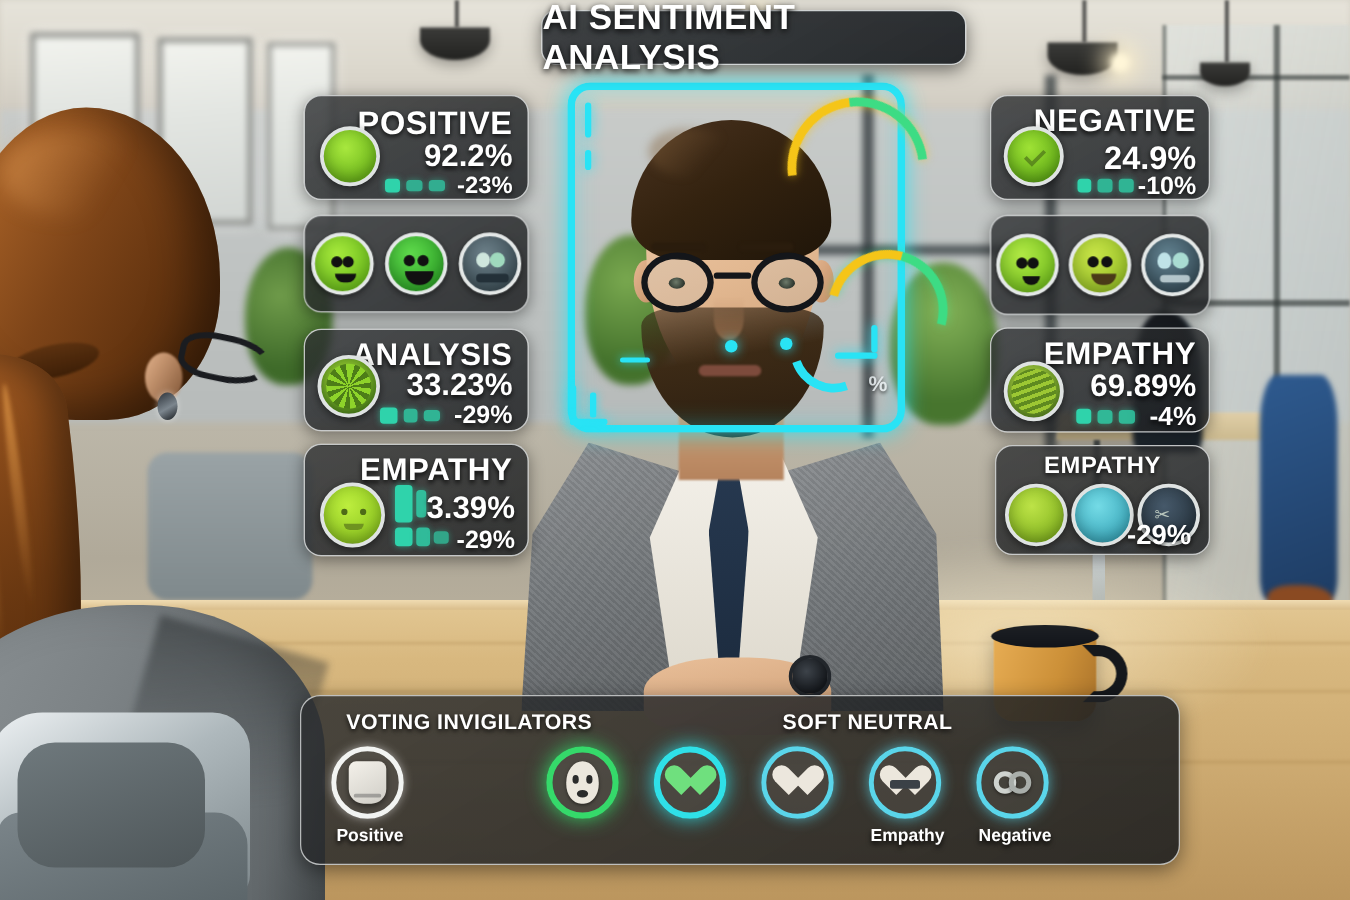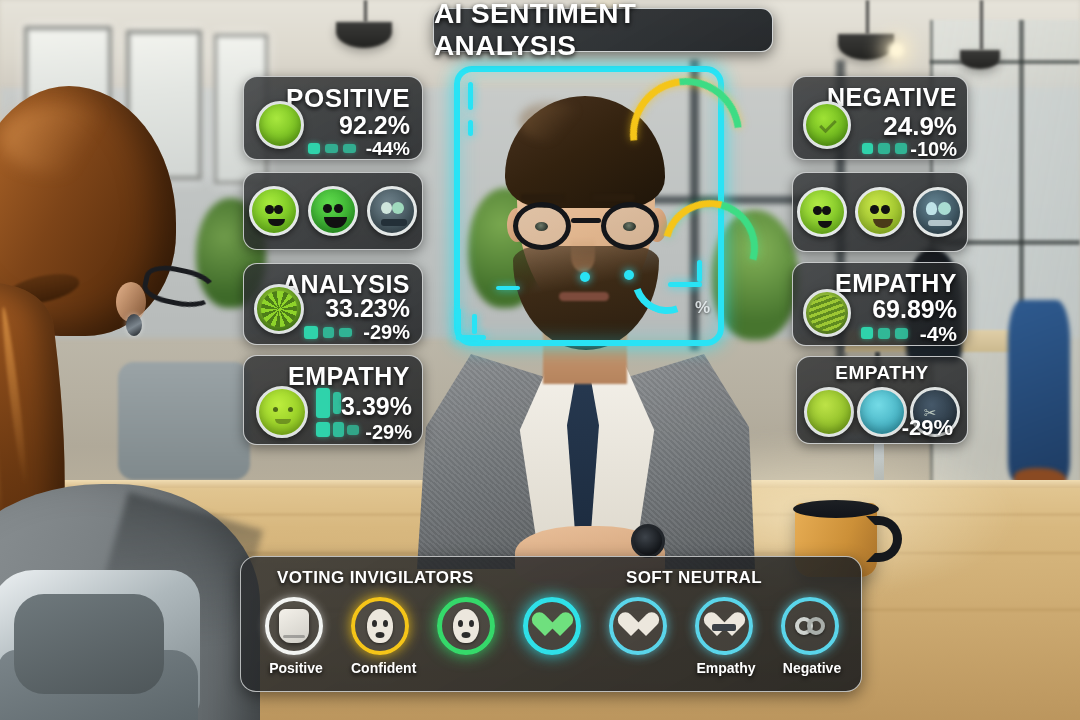--- a/index.html
+++ b/index.html
@@ -327,21 +327,21 @@
   .emoji {
     position:relative; border-radius:50%;
     border:3px solid #e4e8e7;
     box-shadow:0 2px 6px rgba(0,0,0,.5), inset 0 -5px 12px rgba(0,0,0,.22);
   }
   .eye-d { position:absolute; width:9px; height:9px; border-radius:50%; background:#111; }
   .mouth-d { position:absolute; border-radius:0 0 20px 20px; background:#111; }
 
   
   .bottombar {
-    position:absolute; left:240px; top:556px; width:622px; height:136px;
+    position:absolute; left:240px; top:556px; width:704px; height:136px;
     background:linear-gradient(150deg,rgba(44,46,48,.82),rgba(26,28,30,.88));
     border:1.5px solid rgba(232,235,235,.75);
     border-radius:16px;
     box-shadow:0 4px 16px rgba(0,0,0,.45);
   }
   .bb-head {
     position:absolute; color:#fff; font-weight:bold; font-size:17px;
     letter-spacing:.4px; text-shadow:0 2px 4px rgba(0,0,0,.85);
   }
   .bb-item { position:absolute; width:62px; text-align:center; }
@@ -546,21 +546,21 @@
 
 <div class="panel" style="left:243px;top:76px;width:180px;height:84px;">
   <div class="panel-title" style="position:absolute;right:12px;top:8px;font-size:26px;">POSITIVE</div>
   <div class="orb" style="left:12px;top:24px;width:48px;height:48px;background:radial-gradient(circle at 42% 34%,#a8e83e,#6fb81c 72%);"></div>
   <div class="panel-value" style="position:absolute;right:12px;top:36px;font-size:25px;">92.2%</div>
   <div class="segbar" style="right:66px;top:66px;">
     <span style="width:12px;height:11px;"></span>
     <span style="width:13px;height:9px;opacity:.75;"></span>
     <span style="width:13px;height:9px;opacity:.75;"></span>
   </div>
-  <div class="panel-delta" style="position:absolute;right:12px;top:62px;font-size:19px;">-44%</div>
+  <div class="panel-delta" style="position:absolute;right:12px;top:62px;font-size:19px;">-23%</div>
 </div>
 
 <div class="panel" style="left:243px;top:172px;width:180px;height:78px;">
   <div class="emoji-strip" style="inset:0;">
     <div class="emoji" style="width:50px;height:50px;background:radial-gradient(circle at 40% 32%,#a6e83c,#6fc11e 75%);">
       <div class="eye-d" style="left:13px;top:16px;"></div>
       <div class="eye-d" style="right:13px;top:16px;"></div>
       <div class="mouth-d" style="left:16px;top:30px;width:17px;height:7px;"></div>
     </div>
     <div class="emoji" style="width:50px;height:50px;background:radial-gradient(circle at 40% 32%,#5fd94c,#31a82a 75%);">
@@ -676,30 +676,20 @@
   <div class="bb-head" style="left:36px;top:11px;">VOTING INVIGILATORS</div>
   <div class="bb-head" style="left:385px;top:11px;">SOFT NEUTRAL</div>
 
   <div class="bb-item" style="left:24px;top:40px;">
     <div class="bb-ring" style="border:4px solid #f2f4f2;box-shadow:0 0 8px rgba(255,255,255,.5);">
       <div class="mug-icon"></div>
     </div>
     <div class="bb-label">Positive</div>
   </div>
 
-  <div class="bb-item" style="left:110px;top:40px;">
-    <div class="bb-ring" style="border:4px solid #f5c518;box-shadow:0 0 13px rgba(245,197,24,.85);">
-      <div class="mask-face">
-        <div class="e" style="left:5px;"></div>
-          <div class="e" style="right:5px;"></div>
-          <div class="m"></div>
-      </div>
-    </div>
-    <div class="bb-label">Confident</div>
-  </div>
 
   <div class="bb-item" style="left:196px;top:40px;">
     <div class="bb-ring" style="border:5px solid #35d96a;box-shadow:0 0 16px rgba(53,217,106,.9);">
       <div class="mask-face">
         <div class="e" style="left:5px;"></div>
           <div class="e" style="right:5px;"></div>
           <div class="m"></div>
       </div>
     </div>
     <div class="bb-label"></div>

